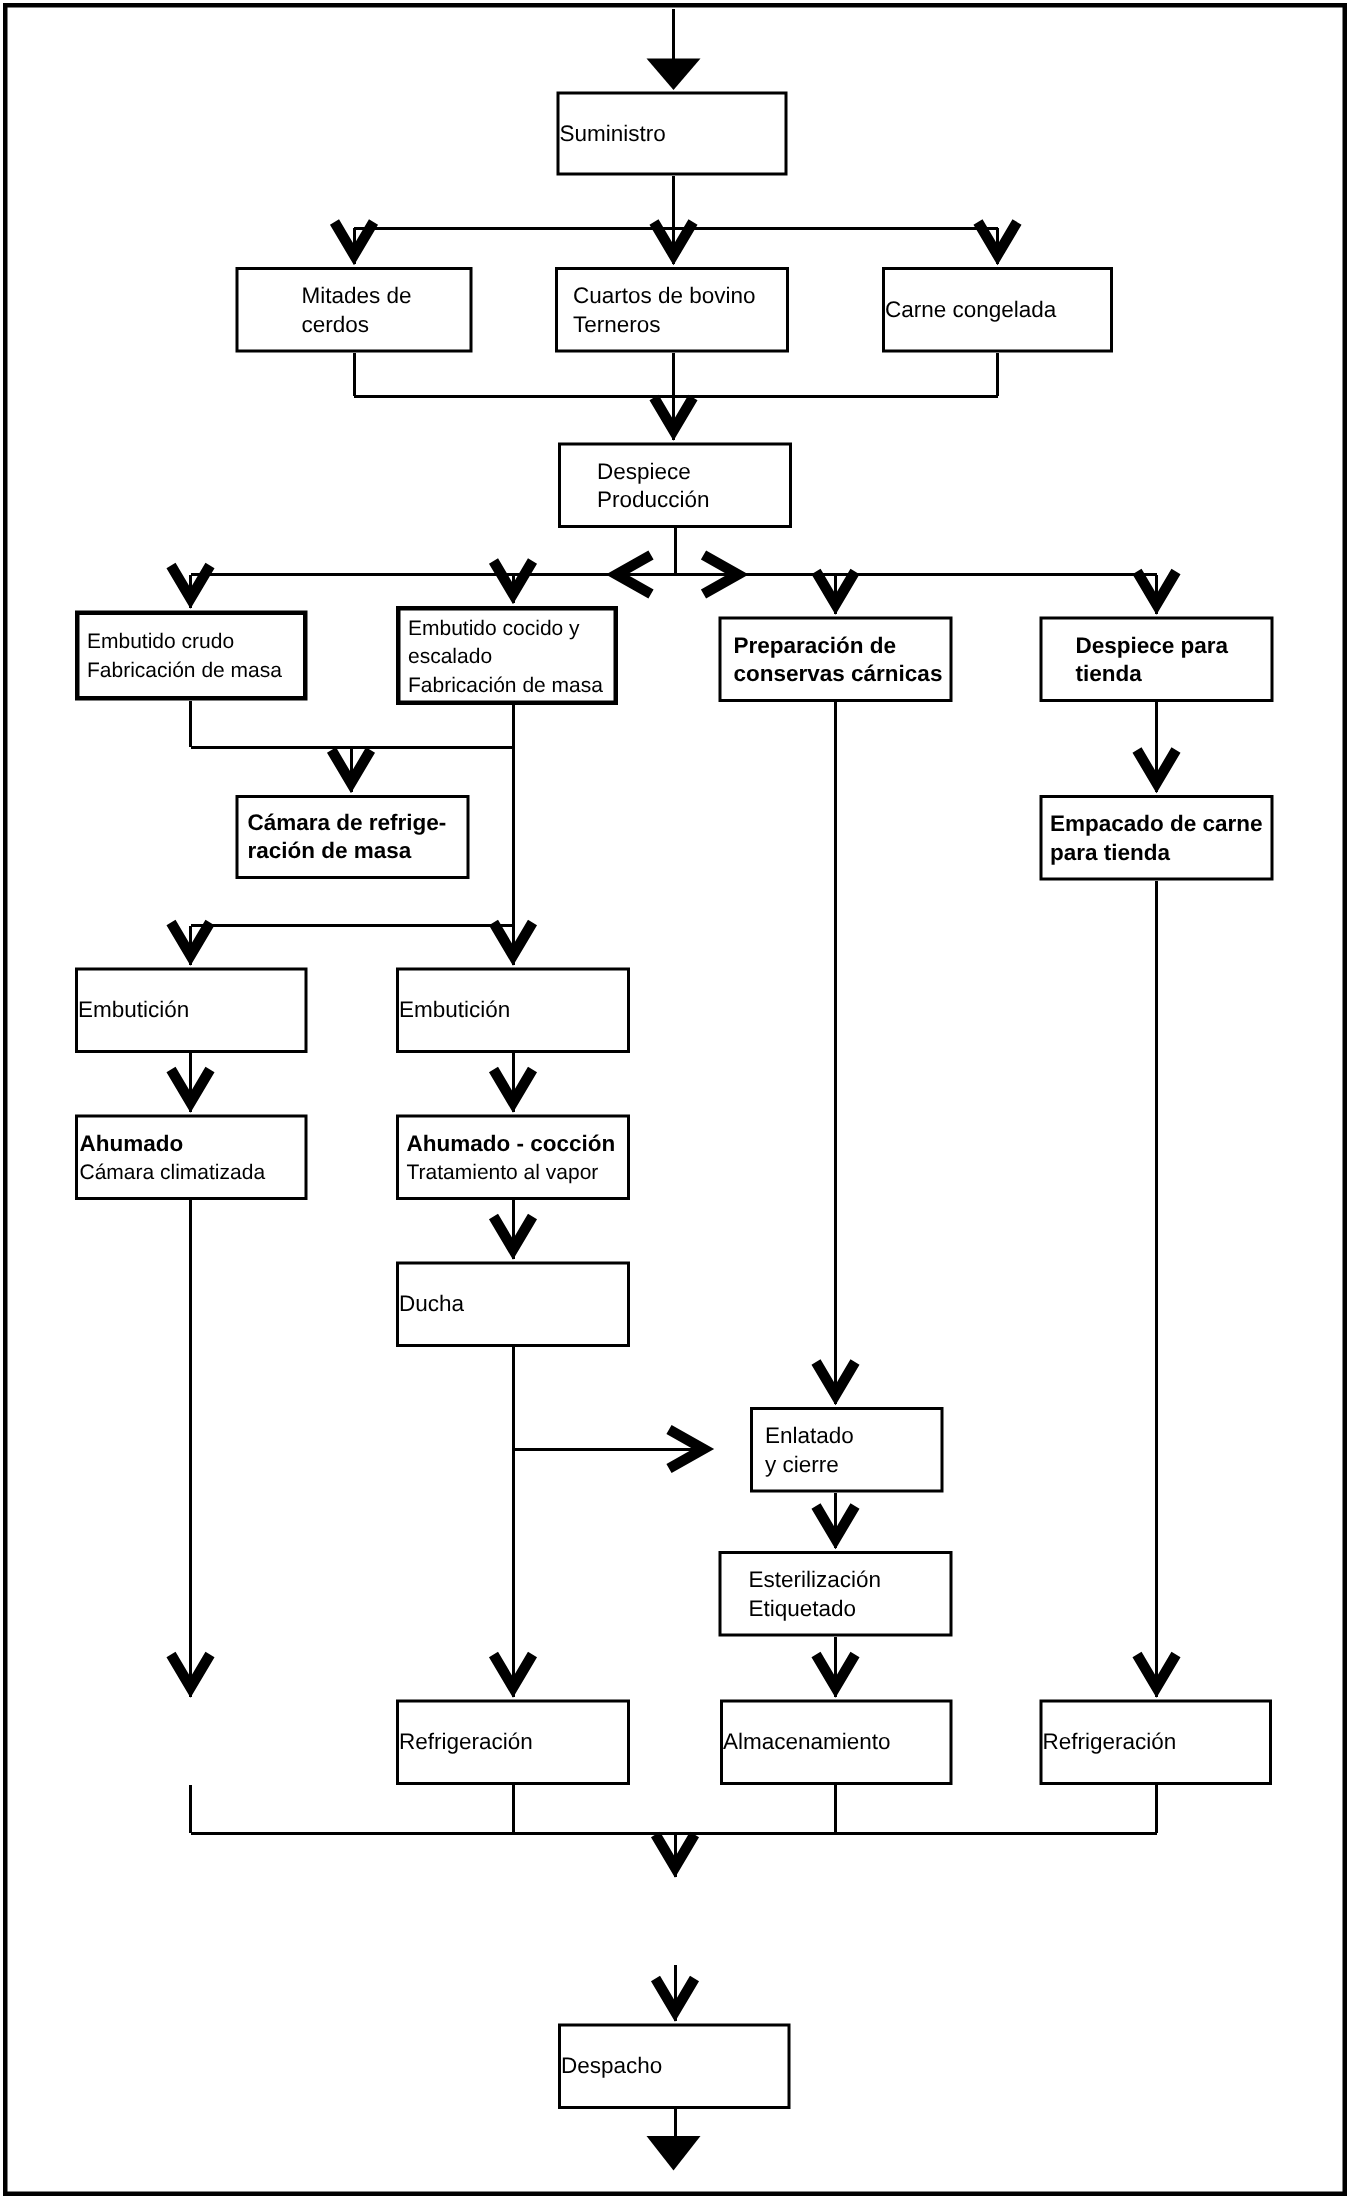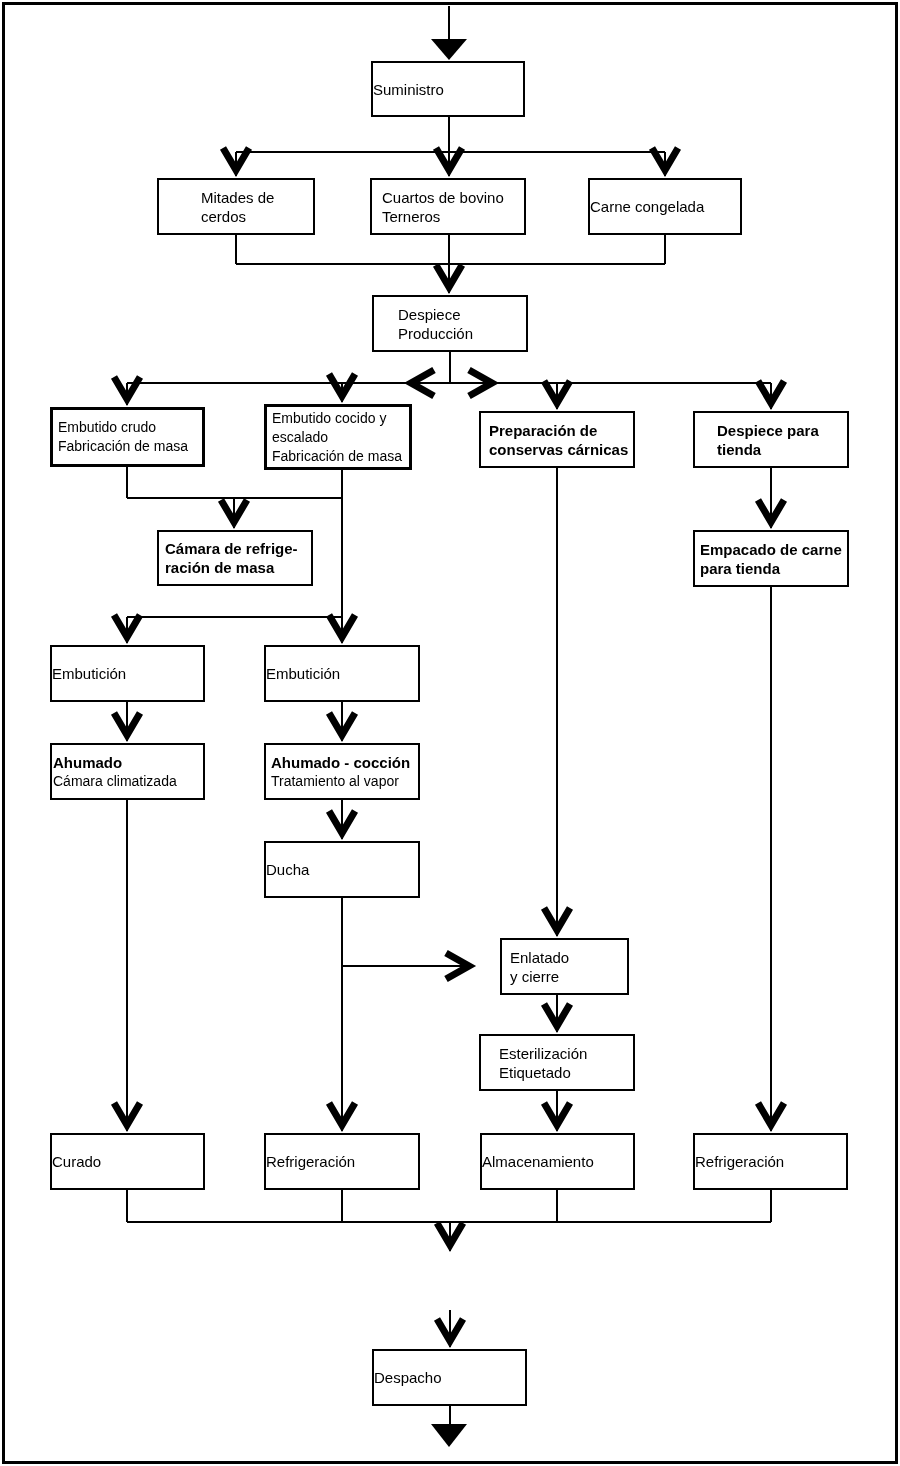--- a/index.html
+++ b/index.html
@@ -171,23 +171,20 @@
   <div class="node" style="left:500px;top:938px;width:129px;height:57px;padding-left:8px">
     <span class="ln">Enlatado</span>
     <span class="ln">y cierre</span>
   </div>
 
   <div class="node" style="left:479px;top:1034px;width:156px;height:57px;padding-left:18px">
     <span class="ln">Esterilización</span>
     <span class="ln">Etiquetado</span>
   </div>
 
-  <div class="node center" style="left:50px;top:1133px;width:155px;height:57px">
-    <span class="ln">Curado</span>
-  </div>
 
   <div class="node center" style="left:264px;top:1133px;width:156px;height:57px">
     <span class="ln">Refrigeración</span>
   </div>
 
   <div class="node center" style="left:480px;top:1133px;width:155px;height:57px">
     <span class="ln">Almacenamiento</span>
   </div>
 
   <div class="node center" style="left:693px;top:1133px;width:155px;height:57px">

